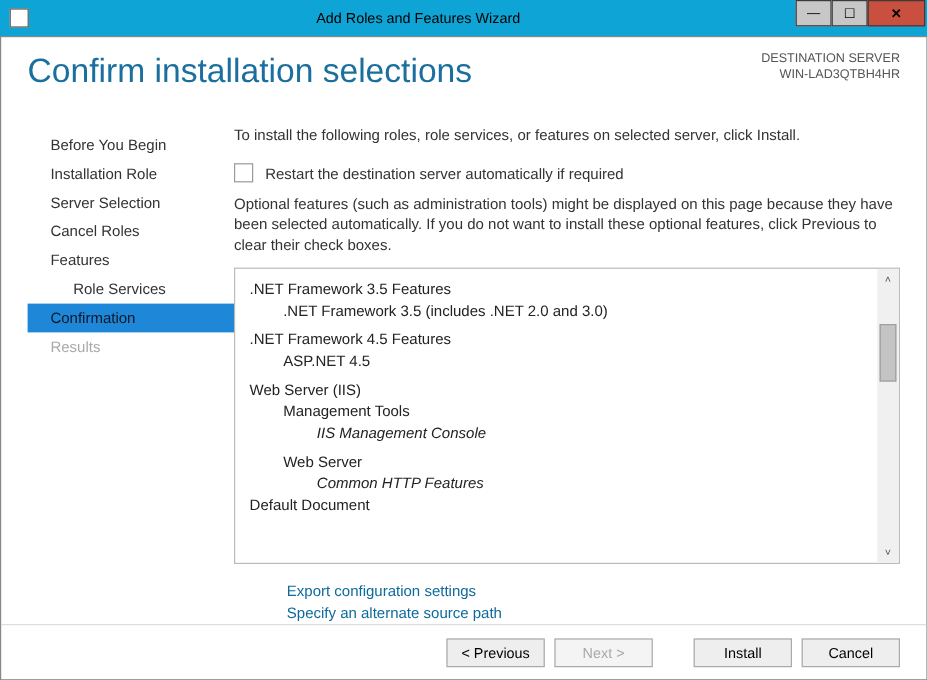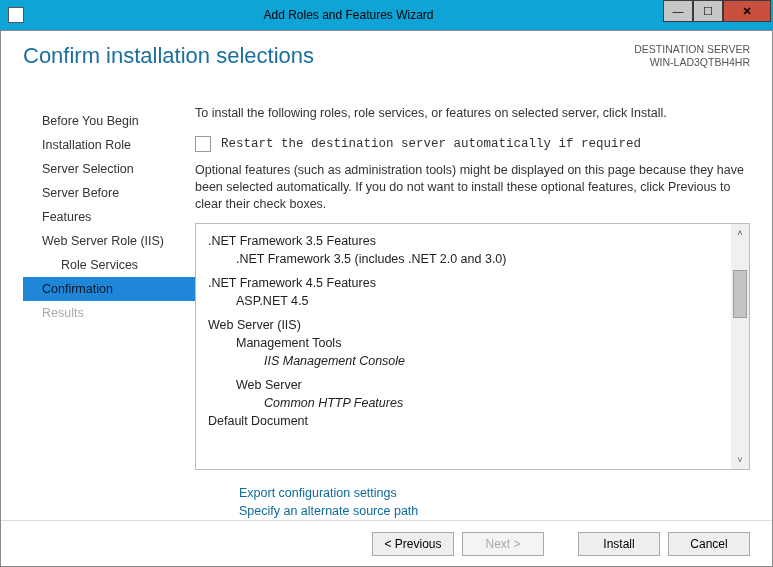--- a/index.html
+++ b/index.html
@@ -7,31 +7,31 @@
   .titlebar { height: 30px; background: #0ea5d6; display: flex; align-items: center; position: relative; }
   .title-icon { width: 16px; height: 16px; margin-left: 8px; border: 1px solid #555; background: #fff; }
   .title-text { color: #000; font-size: 12px; flex: 1; text-align: center; margin-right: 100px; }
   .win-btns { position: absolute; right: 2px; top: 0; display: flex; }
   .win-btn { width: 30px; height: 22px; border: 1px solid #3a3a3a; display: flex; align-items: center; justify-content: center; font-size: 11px; font-family: Arial; background: #c7c7c7; }
   .win-btn.min { background: #c7c7c7; }
   .win-btn.max { background: #c7c7c7; }
   .win-btn.close { background: #c94f3e; color: #000; font-weight: bold; width: 48px; }
   .outer { border: 1px solid #888; height: 537px; display: flex; flex-direction: column; }
   .header-band { height: 60px; display: flex; align-items: flex-start; padding: 12px 22px 0 22px; justify-content: space-between; }
-  .page-title { color: #1a6f9e; font-size: 22px; font-weight: 300; }
+  .page-title { color: #1a6f9e; font-size: 28px; font-weight: 300; }
   .dest { text-align: right; color: #555; font-size: 10.5px; line-height: 13px; }
   .body { flex: 1; display: flex; padding: 0 22px 0 22px; overflow: hidden; }
   .sidebar { width: 172px; padding-top: 18px; }
   .nav-item { padding: 5px 10px 5px 19px; font-size: 12.5px; color: #333; cursor: pointer; }
   .nav-item.sub { padding-left: 38px; }
   .nav-item.selected { background: #1f87d8; color: #0f172a; }
   .nav-item.disabled { color: #aaa; }
   .main { flex: 1; padding-top: 14px; display: flex; flex-direction: column; overflow: hidden; }
   .intro { font-size: 12.5px; color: #333; line-height: 17px; margin-bottom: 14px; }
-  .restart-row { display: flex; align-items: center; margin-bottom: 10px; font-family: Liberation Mono, monospace; }
+  .restart-row { display: flex; align-items: flex-end; margin-bottom: 10px; }
   .cb { width: 16px; height: 16px; border: 1px solid #999; margin-right: 10px; background: #fff; }
   .restart-label { font-size: 12.5px; color: #333; }
   .optional { font-size: 12.5px; color: #333; line-height: 17px; margin-bottom: 10px; }
   .tree-box { border: 1px solid #bbb; height: 272px; position: relative; padding: 8px 0 24px 12px; font-size: 12.5px; color: #222; line-height: 18px; overflow: hidden; }
   .tree-box .scrollbar { position: absolute; right: 0; top: 0; width: 18px; height: 100%; background: #f0f0f0; display: flex; flex-direction: column; }
   .sb-arrow { height: 18px; display: flex; align-items: center; justify-content: center; font-size: 9px; color: #555; }
   .sb-track { flex: 1; position: relative; }
   .sb-thumb { position: absolute; left: 2px; top: 28px; width: 14px; height: 48px; background: #c4c4c4; border: 1px solid #9e9e9e; }
   .lvl0 { margin-left: 0; }
   .lvl1 { margin-left: 28px; }
@@ -63,23 +63,22 @@
       <div>DESTINATION SERVER</div>
       <div>WIN-LAD3QTBH4HR</div>
     </div>
   </div>
 
   <div class="body">
     <div class="sidebar">
       <div class="nav-item">Before You Begin</div>
       <div class="nav-item">Installation Role</div>
       <div class="nav-item">Server Selection</div>
-      <div class="nav-item">Server Before</div>
+      <div class="nav-item">Cancel Roles</div>
       <div class="nav-item">Features</div>
-      <div class="nav-item">Web Server Role (IIS)</div>
       <div class="nav-item sub">Role Services</div>
       <div class="nav-item selected">Confirmation</div>
       <div class="nav-item disabled">Results</div>
     </div>
 
     <div class="main">
       <div class="intro">To install the following roles, role services, or features on selected server, click Install.</div>
       <div class="restart-row">
         <div class="cb"></div>
         <div class="restart-label">Restart the destination server automatically if required</div>

